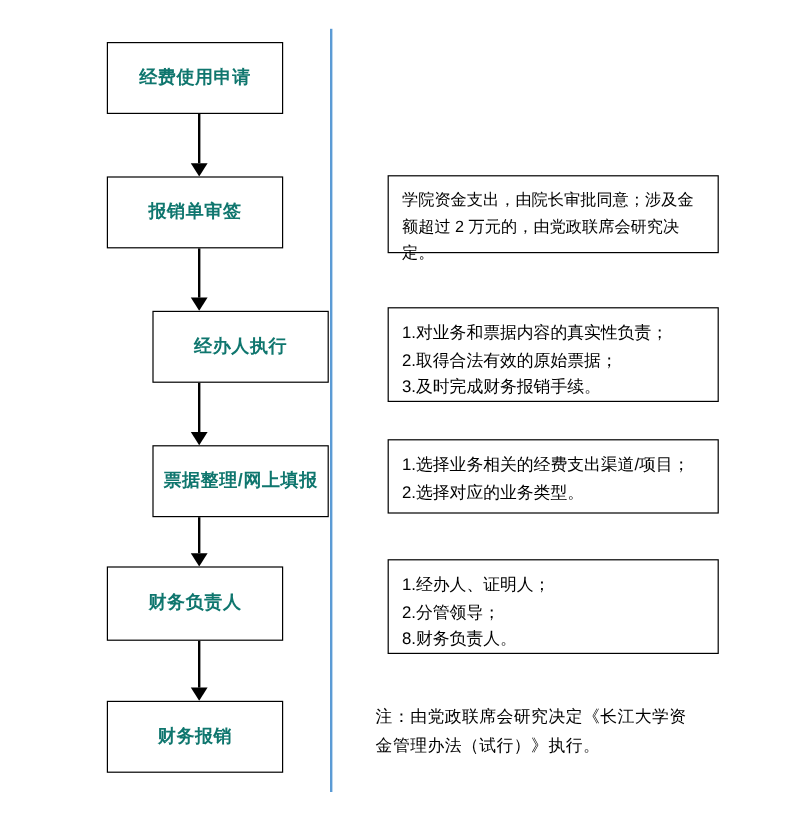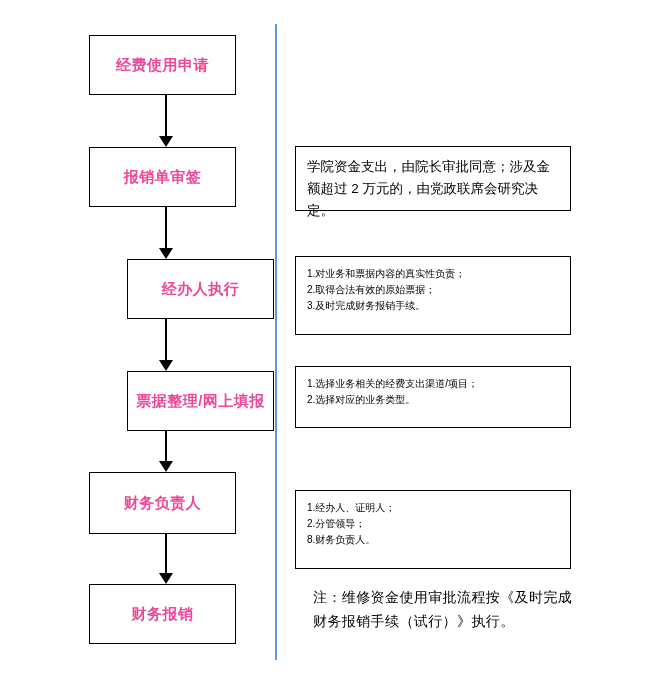--- a/index.html
+++ b/index.html
@@ -42,21 +42,21 @@
     border: 1.6px solid #000000;
     background: #ffffff;
     display: flex;
     align-items: center;
     justify-content: center;
     text-align: center;
   }
   .node-label {
     font-size: 15px;
     font-weight: bold;
-    color: #ec4899;
+    color: #0f766e;
     letter-spacing: 0.5px;
     line-height: 1.2;
     white-space: nowrap;
   }
 
   .node-1 { top: 35px;  height: 60px; }
   .node-2 { top: 147px; height: 60px; }
   .node-3 { top: 259px; height: 60px; margin-left: 38px; }
   .node-4 { top: 371px; height: 60px; margin-left: 38px; }
   .node-5 { top: 472px; height: 62px; }
@@ -101,43 +101,43 @@
   .arrow-4 .shaft { height: 30px; }
   .arrow-4 .head  { top: 30px; }
 
   .arrow-5 { top: 534px; height: 50px; }
   .arrow-5 .shaft { height: 39px; }
   .arrow-5 .head  { top: 39px; }
 
   
   .note-box {
     position: absolute;
-    left: 295px;
+    left: 323px;
     width: 276px;
     box-sizing: border-box;
     border: 1.6px solid #000000;
     background: #ffffff;
     padding: 9px 11px 8px 11px;
   }
   .note-line {
-    font-size: 10px;
+    font-size: 14px;
     color: #000000;
     line-height: 1.62;
     white-space: nowrap;
   }
   .note-para {
     font-size: 13.5px;
     color: #000000;
     line-height: 1.62;
   }
 
   .note-1 { top: 146px; height: 65px; }
   .note-2 { top: 256px; height: 79px; }
   .note-3 { top: 366px; height: 62px; }
-  .note-4 { top: 466px; height: 79px; margin-top: 24px; }
+  .note-4 { top: 466px; height: 79px; }
 
   
   .footer-note {
     position: absolute;
     left: 313px;
     top: 586px;
     width: 272px;
     font-size: 14px;
     color: #000000;
     line-height: 1.68;
@@ -214,15 +214,15 @@
     <div class="note-line">1.选择业务相关的经费支出渠道/项目；</div>
     <div class="note-line">2.选择对应的业务类型。</div>
   </div>
 
   <div class="note-box note-4">
     <div class="note-line">1.经办人、证明人；</div>
     <div class="note-line">2.分管领导；</div>
     <div class="note-line">8.财务负责人。</div>
   </div>
 
-  <div class="footer-note">注：维修资金使用审批流程按《及时完成财务报销手续（试行）》执行。</div>
+  <div class="footer-note">注：由党政联席会研究决定《长江大学资金管理办法（试行）》执行。</div>
 
 </div>
 
 </body></html>

